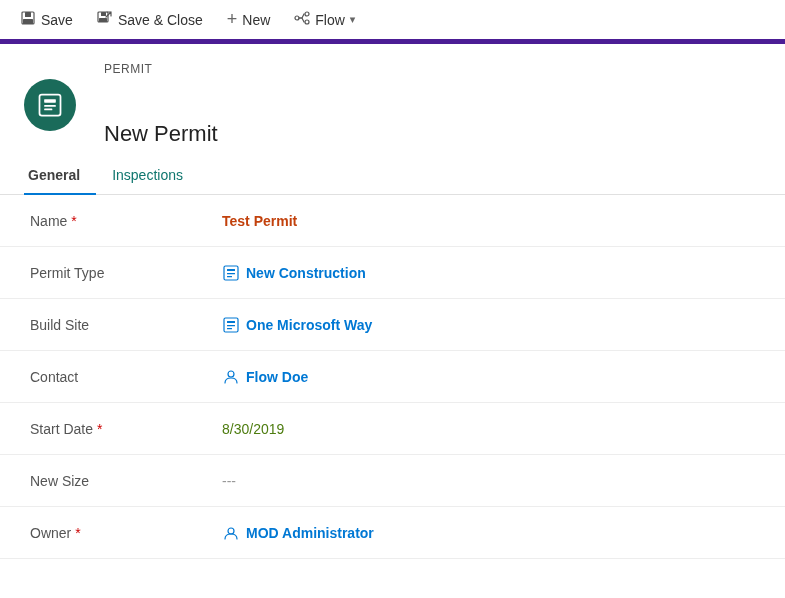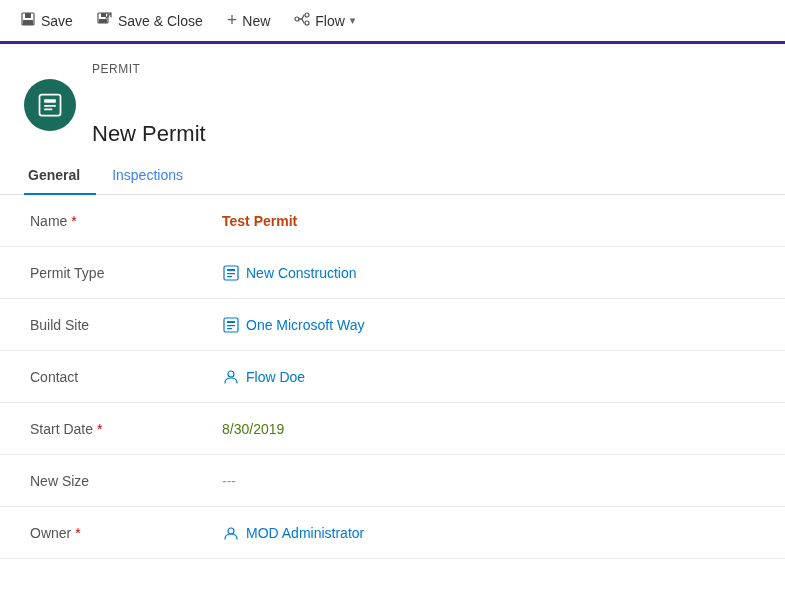--- a/index.html
+++ b/index.html
@@ -3,21 +3,21 @@
   <meta charset="utf-8">
   <style>
     * { box-sizing: border-box; margin: 0; padding: 0; }
     body { font-family: 'Segoe UI', Arial, sans-serif; font-size: 14px; color: #333; background: #fff; width: 785px; height: 598px; overflow: hidden; }
 
     
     .toolbar {
       display: flex;
       align-items: center;
       height: 44px;
-      border-bottom: 3px solid #4c1d95;
+      border-bottom: 5px solid #4c1d95;
       padding: 0 10px;
       gap: 4px;
       background: #fff;
     }
     .toolbar-btn {
       display: flex;
       align-items: center;
       gap: 5px;
       padding: 6px 10px;
       border: none;
@@ -39,21 +39,21 @@
     .toolbar-btn .chevron {
       font-size: 11px;
       color: #666;
     }
 
     
     .header {
       display: flex;
       align-items: center;
       padding: 18px 24px 12px 24px;
-      gap: 16px;
+      gap: 28px;
     }
     .header-icon {
       width: 52px;
       height: 52px;
       border-radius: 50%;
       background: #1a6b5a;
       display: flex;
       align-items: center;
       justify-content: center;
       flex-shrink: 0;
@@ -83,21 +83,21 @@
       display: flex;
       padding: 0 24px;
       border-bottom: 1px solid #e0e0e0;
       margin-bottom: 0;
     }
     .tab {
       padding: 8px 16px 10px 4px;
       margin-right: 12px;
       cursor: pointer;
       font-size: 14px;
-      color: #3b82f6;
+      color: #0f766e;
       border-bottom: 2px solid transparent;
       margin-bottom: -1px;
     }
     .tab.active {
       border-bottom: 2px solid #0078d4;
       font-weight: 600;
       color: #404040;
     }
 
     
@@ -134,20 +134,21 @@
     .form-value.bold {
       font-weight: 600;
       color: #c2410c;
     }
     .form-value.link {
       color: #0078d4;
       display: flex;
       align-items: center;
       gap: 6px;
       cursor: pointer;
+      font-weight: bold;
     }
     .link-icon {
       width: 18px;
       height: 18px;
       display: inline-flex;
       align-items: center;
       justify-content: center;
       flex-shrink: 0;
     }
     .link-icon svg {

